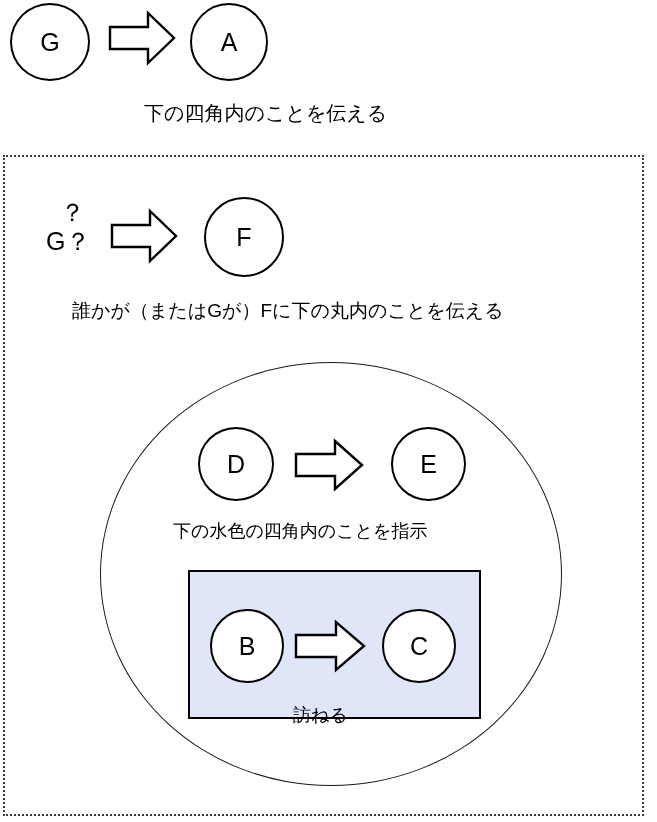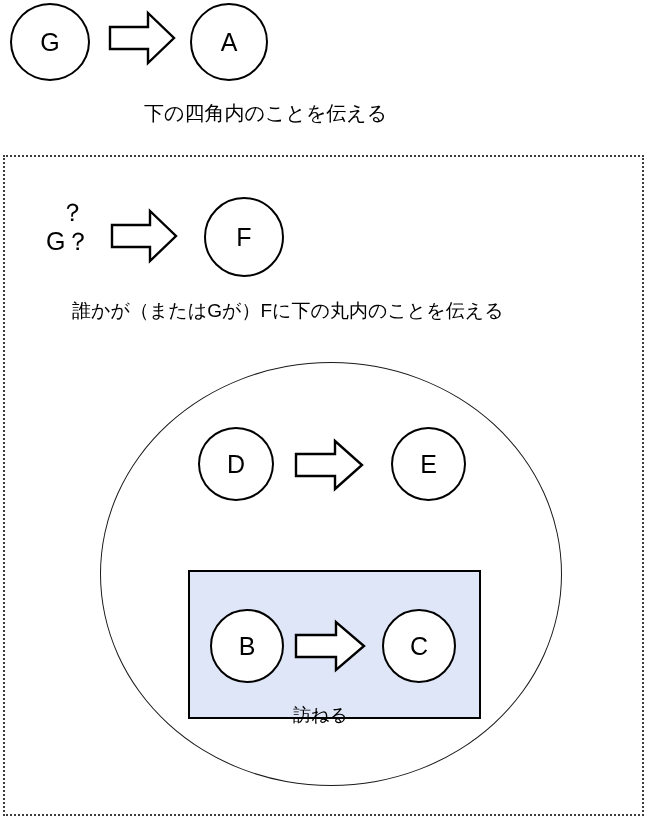--- a/index.html
+++ b/index.html
@@ -144,20 +144,21 @@
   <div class="arrow" style="left:294px; top:438px; width:70px; height:54px;">
     <svg width="70" height="54" viewBox="0 0 70 54" aria-hidden="true">
       <polygon points="2,16 41,16 41,3 68,27 41,51 41,38 2,38"></polygon>
     </svg>
   </div>
 
   <div class="node circle" style="left:391px; top:427px; width:75px; height:74px;">
     <span class="lbl">E</span>
   </div>
 
+  <div class="caption cap-sm" style="left:173px; top:521px;">下の水色の四角内のことを指示</div>
 
   <div class="node blue-box" style="left:188px; top:570px; width:293px; height:149px;"></div>
 
   <div class="node circle" style="left:210px; top:609px; width:74px; height:74px;">
     <span class="lbl">B</span>
   </div>
 
   <div class="arrow" style="left:294px; top:619px; width:72px; height:54px;">
     <svg width="72" height="54" viewBox="0 0 72 54" aria-hidden="true">
       <polygon points="2,16 42,16 42,3 70,27 42,51 42,38 2,38"></polygon>

